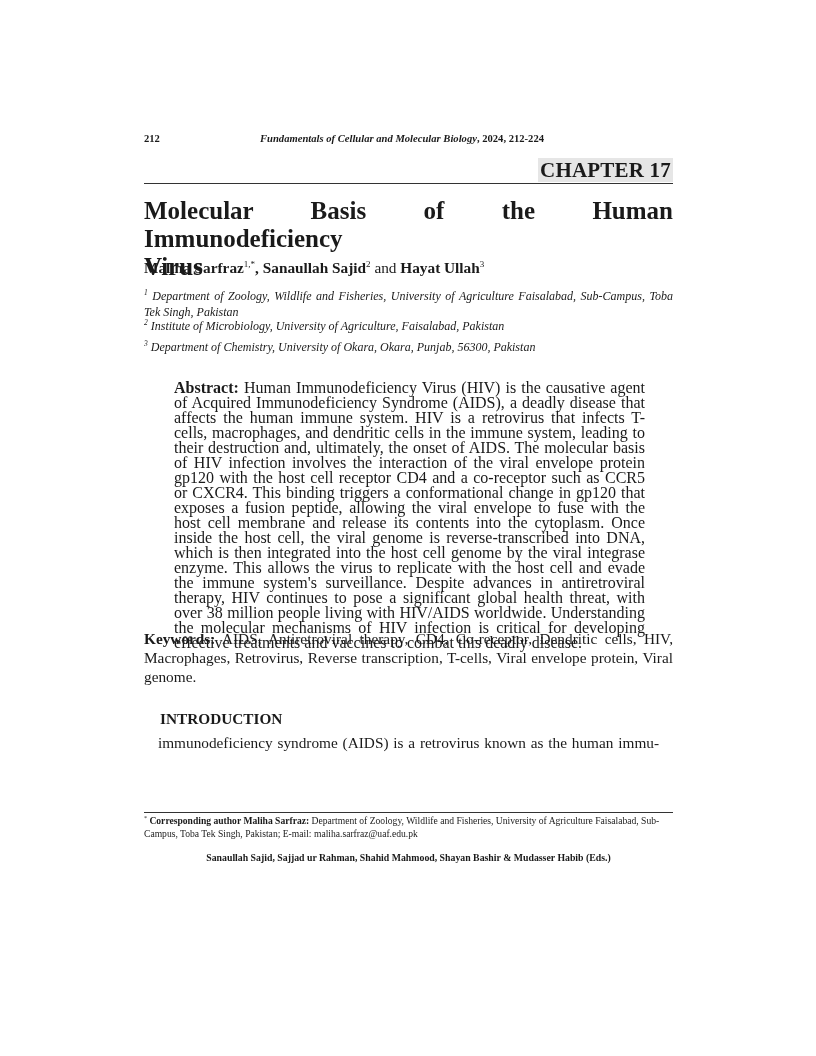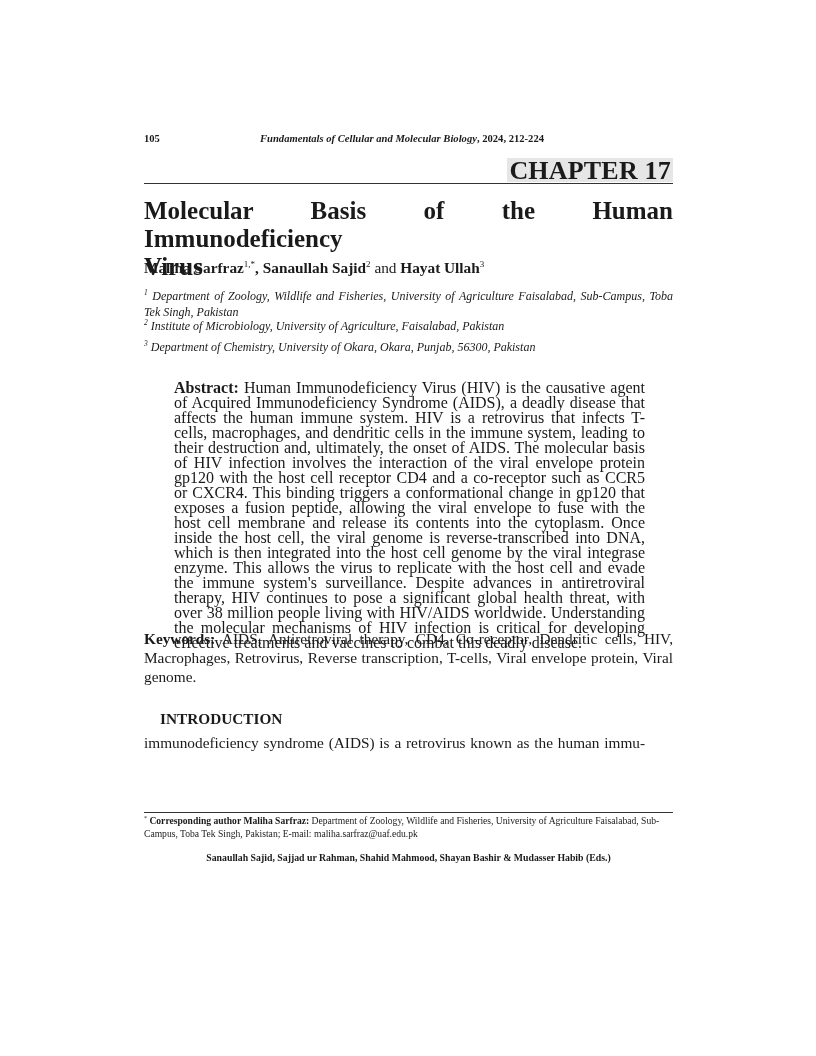--- a/index.html
+++ b/index.html
@@ -14,21 +14,21 @@
     }
     .running-head .pg { position: absolute; left: 0; top: 0; }
     .running-head .journal { position: absolute; left: 116px; top: 0; }
     .running-head .journal i { font-style: italic; }
     .chapter-wrap {
       position: absolute; top: 158px; left: 0; width: 529px; height: 25px;
       border-bottom: 1px solid #333;
     }
     .chapter {
       position: absolute; right: 0; top: 0; height: 24px; line-height: 25px;
-      background: #e6e6e6; padding: 0 2px; font-size: 26px; font-weight: bold;
+      background: #e6e6e6; padding: 0 2px; font-size: 21px; font-weight: bold;
       letter-spacing: 0.2px;
     }
     .title {
       position: absolute; top: 197px; left: 0; width: 529px;
       font-size: 25px; font-weight: bold; line-height: 28px;
       text-align: justify; text-align-last: left;
     }
     .title .l1 { display: block; text-align: justify; text-align-last: justify; }
     .authors { position: absolute; top: 259px; left: 0; font-size: 15.3px; line-height: 18px; }
     .authors b { font-weight: bold; }
@@ -48,40 +48,40 @@
       font-size: 15.3px; line-height: 19px; text-align: justify;
     }
     .keywords b { font-weight: bold; }
     .section-head {
       position: absolute; top: 694px; left: 0; font-size: 15.3px; font-weight: bold;
     }
     .intro {
       position: absolute; top: 733px; left: 0; width: 529px;
       font-size: 15.3px; line-height: 19px; text-align: justify;
     }
-    .intro .last { display: block; text-align: left; word-spacing: 1px; }
+    .intro .last { display: block; text-align: center; word-spacing: 1px; }
     .footnote-rule { position: absolute; top: 812px; left: 0; width: 529px; border-top: 1px solid #333; }
     .footnote {
       position: absolute; top: 815px; left: 0; width: 529px;
       font-size: 9.6px; line-height: 12.5px;
     }
     .footnote sup { font-size: 6px; vertical-align: 4px; line-height: 0; }
     .footnote b { font-weight: bold; }
     .editors {
       position: absolute; top: 852px; left: 0; width: 529px; text-align: center;
       font-size: 9.8px; font-weight: bold; line-height: 12.5px;
     }
   </style>
 </head>
 <body>
 
 <div class="page">
 
   <div class="running-head">
-    <span class="pg">105</span>
+    <span class="pg">212</span>
     <span class="journal"><i>Fundamentals of Cellular and Molecular Biology</i><span>, 2024, 212-224</span></span>
   </div>
 
   <div class="chapter-wrap">
     <span class="chapter">CHAPTER 17</span>
   </div>
 
   <h1 class="title" style="margin:0;">
     <span class="l1">Molecular Basis of the Human Immunodeficiency</span>
     <span>Virus</span>

